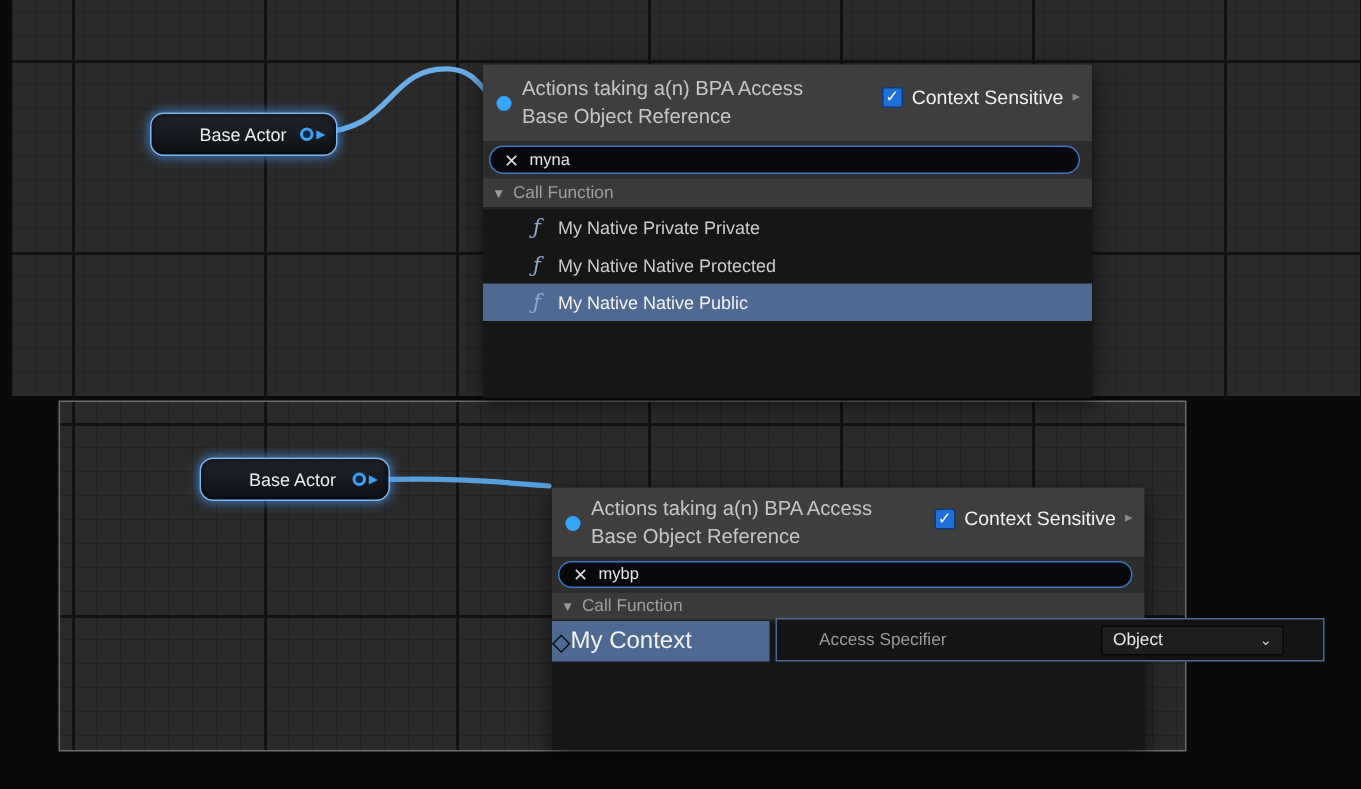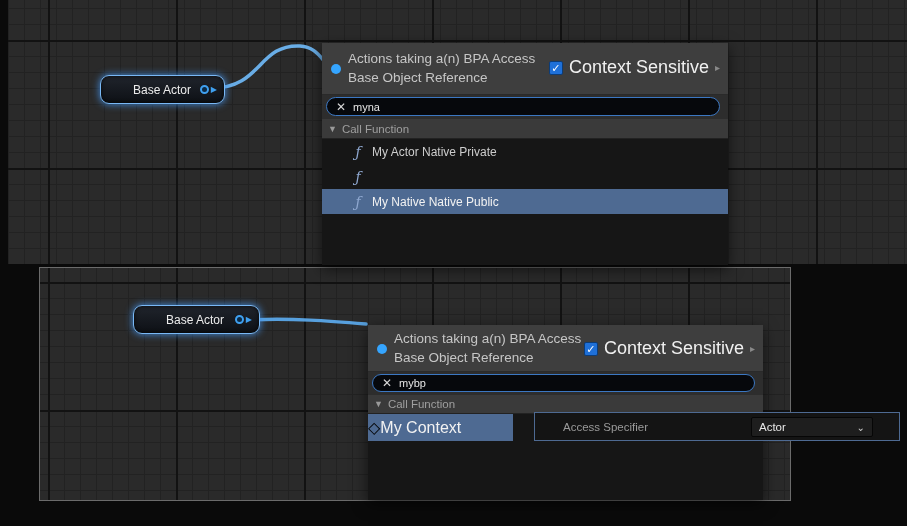--- a/index.html
+++ b/index.html
@@ -30,21 +30,21 @@
   
   #wires{position:absolute;left:0;top:0;width:907px;height:526px;z-index:5;pointer-events:none;}
 
   
   .menu{position:absolute;z-index:10;background:#0f172a;box-shadow:0 4px 14px rgba(0,0,0,.6);overflow:visible;}
   .menu .hdr{position:relative;background:#3e3e3e;border-bottom:1px solid #2a2a2a;}
   .menu .hdr .dot{position:absolute;left:9px;width:10px;height:10px;border-radius:50%;background:var(--accent);}
   .menu .hdr .title{margin-left:26px;color:#c6c6c6;font-size:13.5px;line-height:19px;padding-top:6px;}
   .cs{position:absolute;right:8px;display:flex;align-items:center;gap:6px;}
   .cs .box{width:14px;height:14px;border-radius:2px;background:var(--checkbox);border:1px solid #0c3c77;color:#fff;font-size:11px;line-height:13px;text-align:center;font-weight:bold;}
-  .cs .lbl{color:#f0f0f0;font-size:18px;}
+  .cs .lbl{color:#f0f0f0;font-size:13px;}
   .cs .arr{color:#8a8a8a;font-size:10px;}
 
   .searchrow{position:relative;background:#2d2d2d;}
   .searchbox{position:absolute;left:4px;right:8px;top:2px;bottom:3px;border:1px solid #3b77c2;border-radius:10px;background:#06080c;display:flex;align-items:center;}
   .searchbox .x{color:#d8d8d8;font-size:12px;font-weight:bold;margin:0 7px 0 9px;line-height:1;}
   .searchbox .q{color:#e6e6e6;font-size:11px;}
 
   .cat{position:relative;background:#3a3a3a;display:flex;align-items:center;border-bottom:1px solid #222;}
   .cat .tri{color:#9a9a9a;font-size:9px;margin:0 5px 0 6px;}
   .cat .name{color:#9f9f9f;font-size:11.5px;font-weight:normal;}
@@ -54,21 +54,21 @@
   .mrow .fico{font-family:"DejaVu Serif",serif;font-style:italic;color:#8fa8d0;font-size:14px;width:16px;text-align:center;margin-left:28px;}
   .mrow .rlbl{color:#cdcdcd;font-size:12px;margin-left:6px;}
   .mrow.sel{background:var(--highlight);}
   .mrow.sel .rlbl{color:#f2f2f2;}
   .filler{background:#161616;}
 
   
   .selpart{position:absolute;background:var(--highlight);display:flex;align-items:center;}
 
   
-  .tip{position:absolute;z-index:12;background:#141414;border:1px solid #4e6a92;display:flex;align-items:center;margin-left:17px;}
+  .tip{position:absolute;z-index:12;background:#141414;border:1px solid #4e6a92;display:flex;align-items:center;}
   .tip .tlbl{color:#9a9a9a;font-size:11.5px;margin-left:28px;}
   .combo{position:absolute;right:26px;top:4px;width:122px;height:20px;background:#1e1e1e;border:1px solid #060606;border-radius:2px;display:flex;align-items:center;justify-content:space-between;padding:0 7px;}
   .combo .val{color:#e8e8e8;font-size:11.5px;}
   .combo .chev{color:#cfcfcf;font-size:10px;}
 
   
   .bnode{position:absolute;z-index:11;height:29px;border-radius:9px;
     background:linear-gradient(#20242c,#0d1015);
     border:1px solid #79b8f5;
     box-shadow:0 0 7px 1px rgba(70,150,240,.75), inset 0 0 4px rgba(0,0,0,.8);
@@ -121,24 +121,25 @@
         <span class="q">myna</span>
       </div>
     </div>
     <div class="cat" style="height:20px;">
       <span class="tri">▼</span>
       <span class="name">Call Function</span>
     </div>
     <div class="rows">
       <div class="mrow">
         <span class="fico">ƒ</span>
-        <span class="rlbl">My Actor Native Private</span>
+        <span class="rlbl">My Native Private Private</span>
       </div>
       <div class="mrow">
         <span class="fico">ƒ</span>
+        <span class="rlbl">My Native Native Protected</span>
       </div>
       <div class="mrow sel">
         <span class="fico">ƒ</span>
         <span class="rlbl">My Native Native Public</span>
       </div>
     </div>
     <div class="filler" style="height:51px;"></div>
   </div>
 
   <div class="menu" style="left:368px;top:325px;width:395px;height:175px;">
@@ -168,19 +169,19 @@
       <div class="selpart" style="left:0;top:0;width:145px;height:27px;">
         <span class="dico">◇</span>
         <span class="rlbl" style="color:#f2f2f2;">My Context</span>
       </div>
     </div>
     <div class="filler" style="height:59px;"></div>
 
     <div class="tip" style="left:149px;top:87px;width:366px;height:29px;">
       <span class="tlbl">Access Specifier</span>
       <div class="combo">
-        <span class="val">Actor</span>
+        <span class="val">Object</span>
         <span class="chev">⌄</span>
       </div>
     </div>
   </div>
 
 </div>
 
 </body></html>

